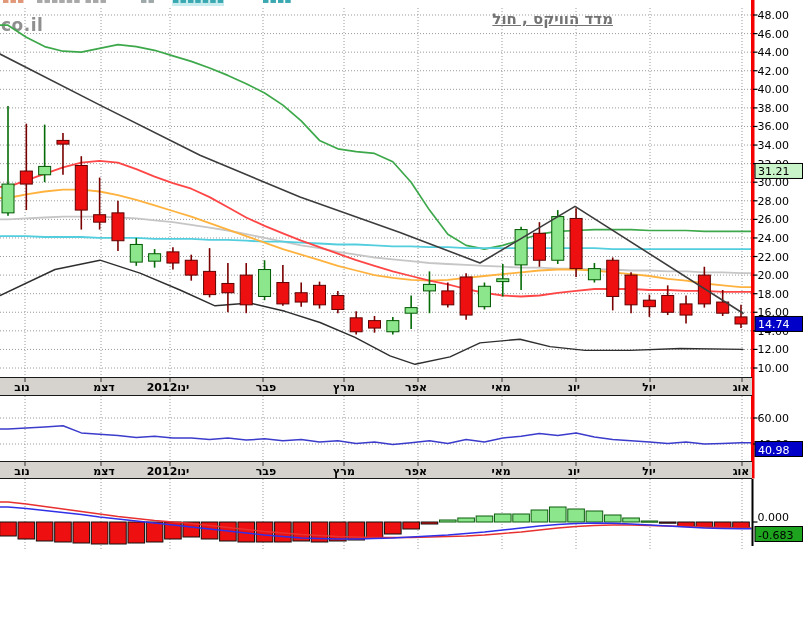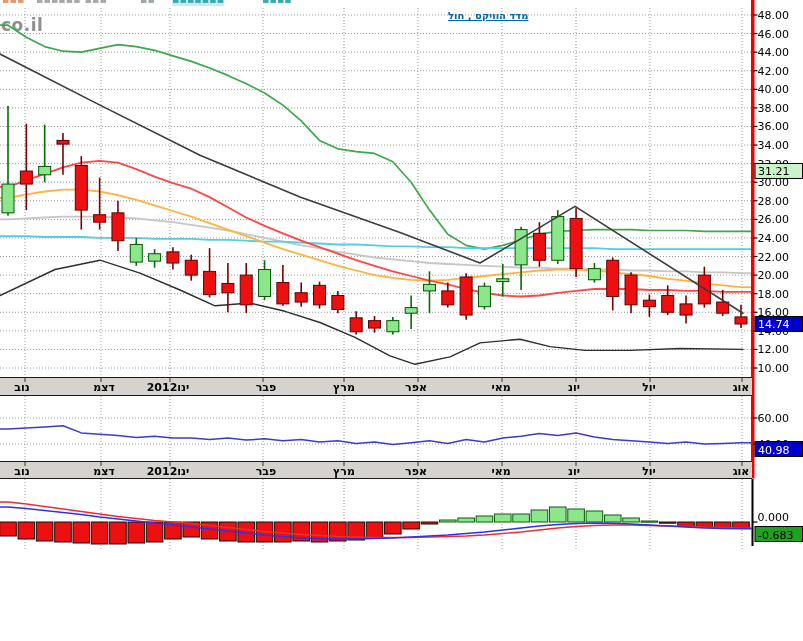--- a/index.html
+++ b/index.html
@@ -1,22 +1,22 @@
 <!DOCTYPE html>
 <html><head>
 <meta charset="utf-8">
 <style>
   html,body{margin:0;padding:0;background:#fff;}
   .screen{position:relative;width:803px;height:641px;background:#ffffff;overflow:hidden;
           font-family:"DejaVu Sans",sans-serif;}
   .watermark{position:absolute;left:1px;top:15px;font-size:17px;font-weight:bold;
              color:#8f8f8f;z-index:1;letter-spacing:0.5px;}
-  .chart-title{position:absolute;left:448px;top:10px;width:165px;text-align:left;
-               font-size:10px;font-weight:bold;text-decoration:underline;direction:rtl;
-               color:#0369a1;z-index:3;}
+  .chart-title{position:absolute;left:448px;top:10px;width:165px;text-align:right;
+               font-size:15px;font-weight:bold;text-decoration:underline;direction:rtl;
+               color:#737373;z-index:3;}
   .top-legend{position:absolute;left:0;top:0;width:760px;height:8px;overflow:hidden;z-index:3;}
   .top-legend span{position:absolute;top:-7px;font-size:11px;font-weight:bold;white-space:pre;}
   svg{position:absolute;left:0;top:0;z-index:2;}
   text{font-family:"DejaVu Sans",sans-serif;}
 </style>
 </head>
 <body>
 
 <div class="screen">
   <div class="watermark">co.il</div>

